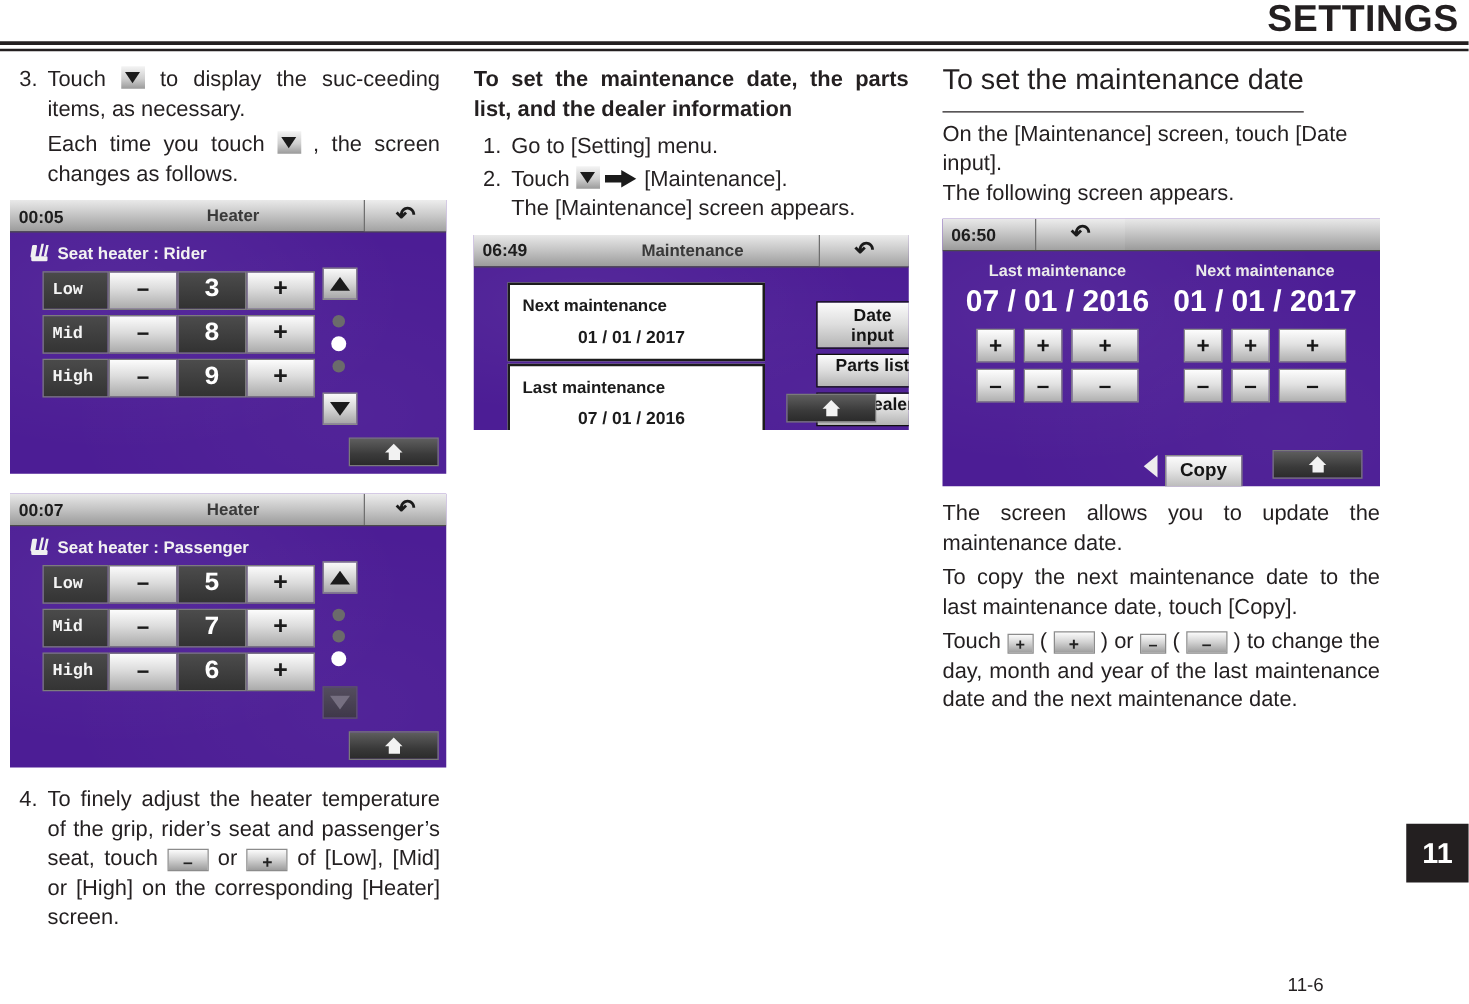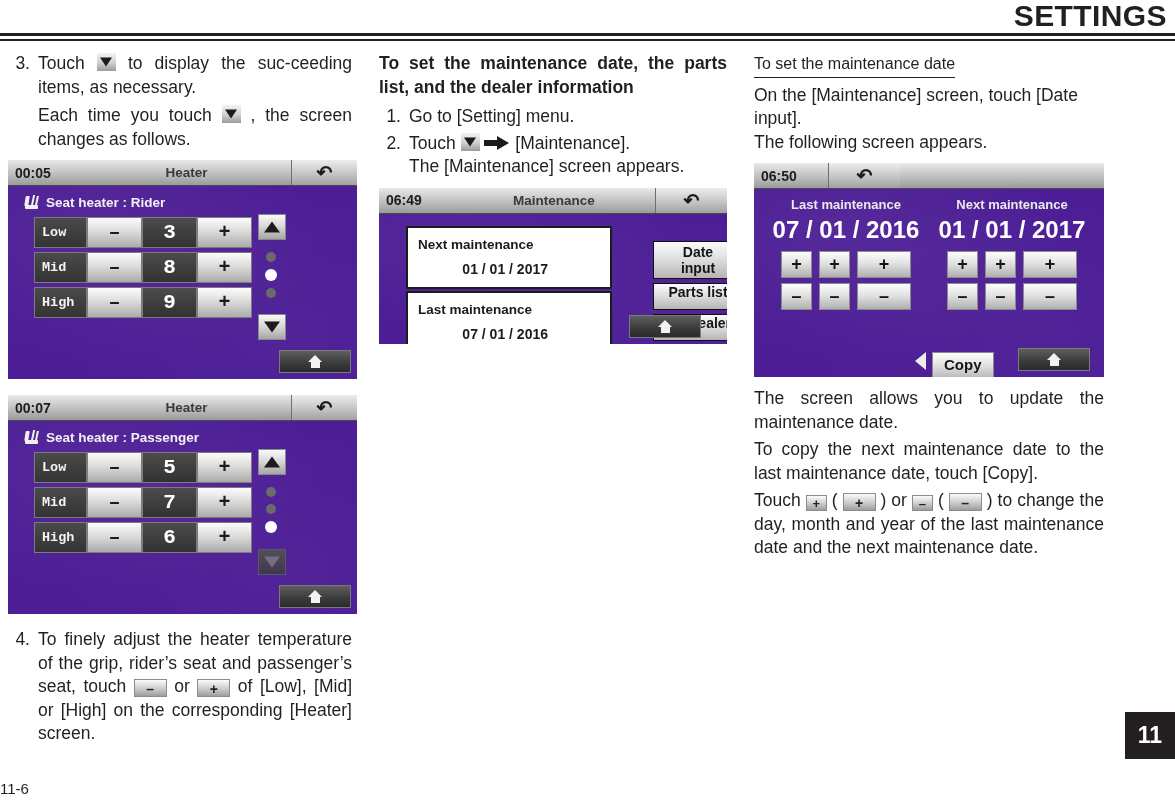--- a/index.html
+++ b/index.html
@@ -41,23 +41,23 @@
     text-align: justify; text-justify: inter-word;
     margin-bottom: 0;
   }
   .nowrap-last { text-align: left; }
 
   .bold-head {
     font-size: 17.5px; font-weight: bold; line-height: 23.5px;
     text-align: justify;
   }
   .ul-head {
-    font-size: 16px; line-height: 23.5px;
+    font-size: 23px; line-height: 23.5px;
     border-bottom: 1.6px solid #231f20;
-    display: inline-block; padding-bottom: 1px; margin-bottom: 6px;
+    display: inline-block; padding-bottom: 13px; margin-bottom: 6px;
   }
   .numitem { display: flex; margin-bottom: 1px; }
   .numitem .num {
     width: 30px; flex: 0 0 30px; text-align: right; padding-right: 8px;
     font-size: 17.5px; line-height: 23.5px;
   }
   .numitem .body { flex: 1; }
 
   
   .chip {
@@ -265,29 +265,29 @@
     border-right: 11px solid #ededed;
   }
   .copy-btn {
     background: linear-gradient(180deg,#fcfcfc 0%,#e6e6e6 45%,#bcbcbc 100%);
     border: 1px solid #8a8a8a; color:#161616;
     font-size: 15px; font-weight: bold; padding: 3px 11px 4px;
   }
 
   
   .chapter-tab {
-    position: absolute; right: 0; top: 712px;
+    position: absolute; right: 0; top: 659px;
     width: 50px; height: 47px; background: #231f20;
     display:flex; align-items:center; justify-content:center;
     color:#ffffff; font-size: 23px; font-weight: bold;
   }
   
   .footer {
-    position: absolute; left: 0; bottom: 6px; width: 1045px;
-    text-align: left; font-size: 15px; color: #231f20;
+    position: absolute; left: 14px; bottom: 6px; width: 1045px;
+    text-align: right; font-size: 15px; color: #231f20;
   }
 </style>
 </head>
 <body>
 
 <div class="page">
 
   <div class="header">
     <div class="header-title">SETTINGS</div>
     <div class="header-rule-top"></div>

